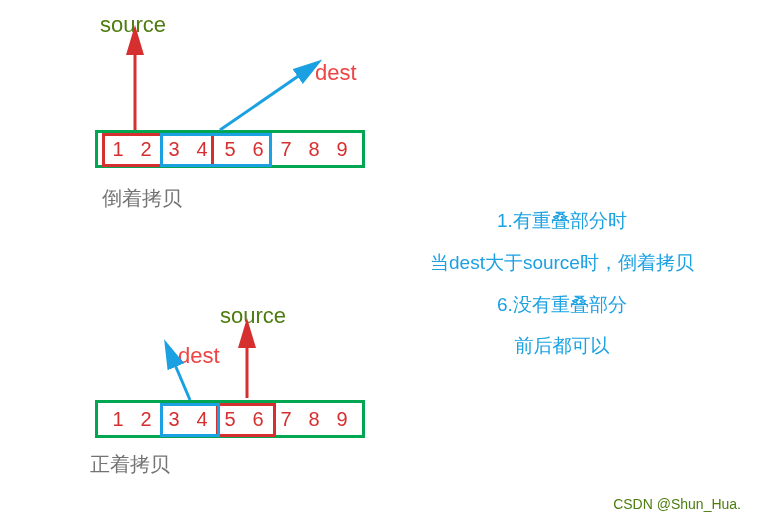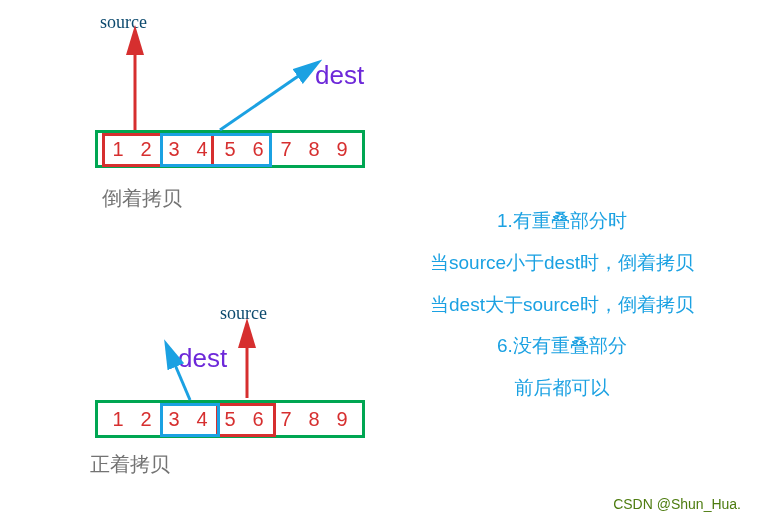--- a/index.html
+++ b/index.html
@@ -37,28 +37,27 @@
       pointer-events: none;
     }
     .highlight-blue {
       position: absolute;
       border: 3px solid #1ba1e2;
       height: 34px;
       top: 0px;
       pointer-events: none;
     }
     .label-source {
-      color: #0c4a6e;
-      font-size: 18px;
+      color: #4d7c0f;
+      font-size: 22px;
       position: absolute;
-      font-family: Liberation Serif, serif;
     }
     .label-dest {
-      color: #6d28d9;
-      font-size: 26px;
+      color: #ef4444;
+      font-size: 22px;
       position: absolute;
     }
     .caption {
       color: #737373;
       font-size: 20px;
       position: absolute;
     }
     .explain {
       color: #1ba1e2;
       font-size: 19px;
@@ -155,19 +154,18 @@
         <path d="M0,0 L10,3 L0,6 Z" fill="#1ba1e2"></path>
       </marker>
     </defs>
   <line x1="35" y1="55" x2="15" y2="8" stroke="#1ba1e2" stroke-width="3" marker-end="url(#ab2)"></line>
 </svg>
 
 <div class="caption" style="left:90px;top:451px;">正着拷贝</div>
 
 <div class="explain" style="left:430px;top:200px;">
   <div>1.有重叠部分时</div>
-  <div>当source小于dest时，倒着拷贝</div>
   <div>当dest大于source时，倒着拷贝</div>
   <div>6.没有重叠部分</div>
   <div>前后都可以</div>
 </div>
 
 <div class="watermark">CSDN @Shun_Hua.</div>
 
 </body></html>

